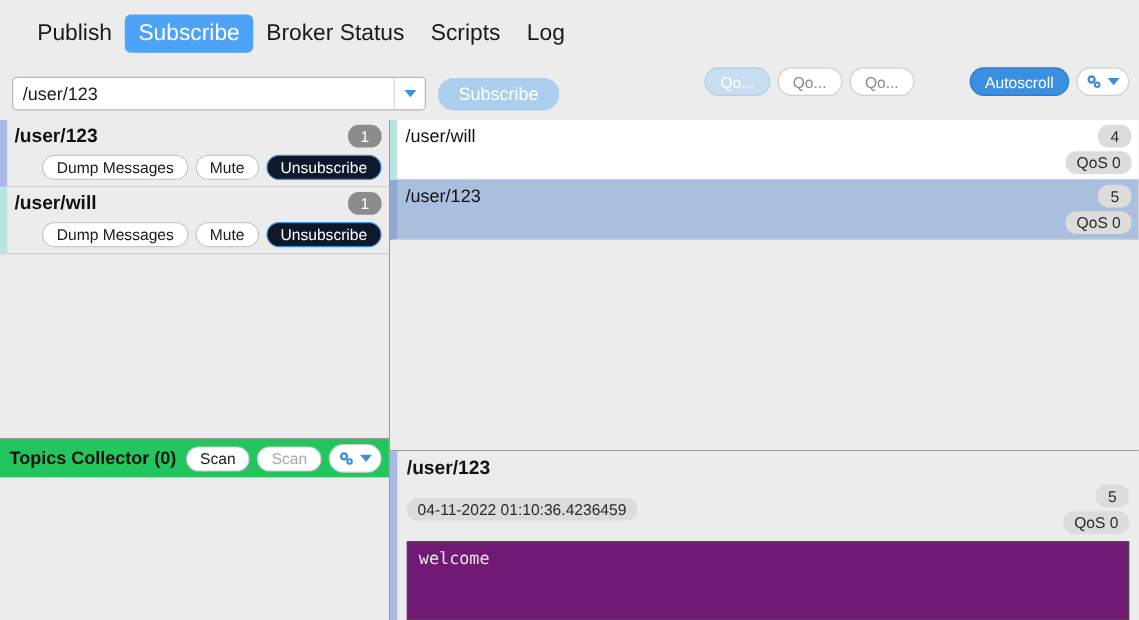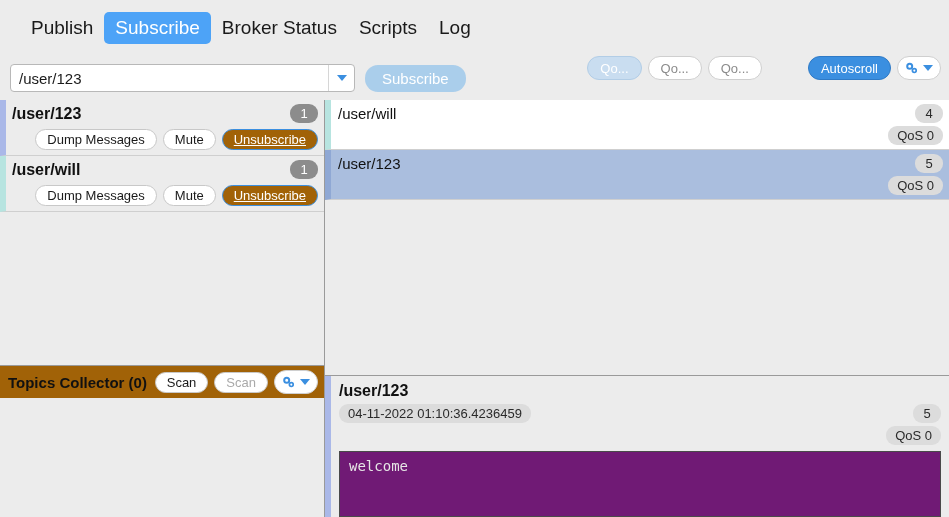--- a/index.html
+++ b/index.html
@@ -196,35 +196,34 @@
     font-size: 13px;
     display: flex;
     align-items: center;
     background: #ffffff;
     border: 1px solid #c8c8c8;
     color: #1a1a1a;
     cursor: pointer;
     white-space: nowrap;
   }
   .sbtn.blue {
-    background: #a16207;
+    background: #0f172a;
     border-color: #3b8fe0;
     color: #ffffff;
-    text-decoration: underline;
   }
 
   
   #collector-bar {
     height: 33px;
     border-top: 1px solid #9a9a9a;
     display: flex;
     align-items: center;
     padding: 0 6px 0 8px;
     gap: 6px;
-    background: #a16207;
+    background: #22c55e;
   }
   #collector-title {
     font-size: 15px;
     font-weight: bold;
     color: #111;
     flex: 1;
     white-space: nowrap;
   }
   .sbtn.dis { color: #a9a9a9; }
   #collector-body { flex: 1; background: #ececec; }
@@ -284,20 +283,21 @@
     display: flex;
     flex-direction: column;
   }
   #detail-topic {
     font-size: 16px;
     font-weight: bold;
     color: #111;
   }
   #detail-meta {
     display: flex;
+    align-items: center;
     justify-content: space-between;
     margin-top: 4px;
   }
   #detail-right {
     display: flex;
     flex-direction: column;
     align-items: flex-end;
     gap: 3px;
   }
   #detail-payload {

